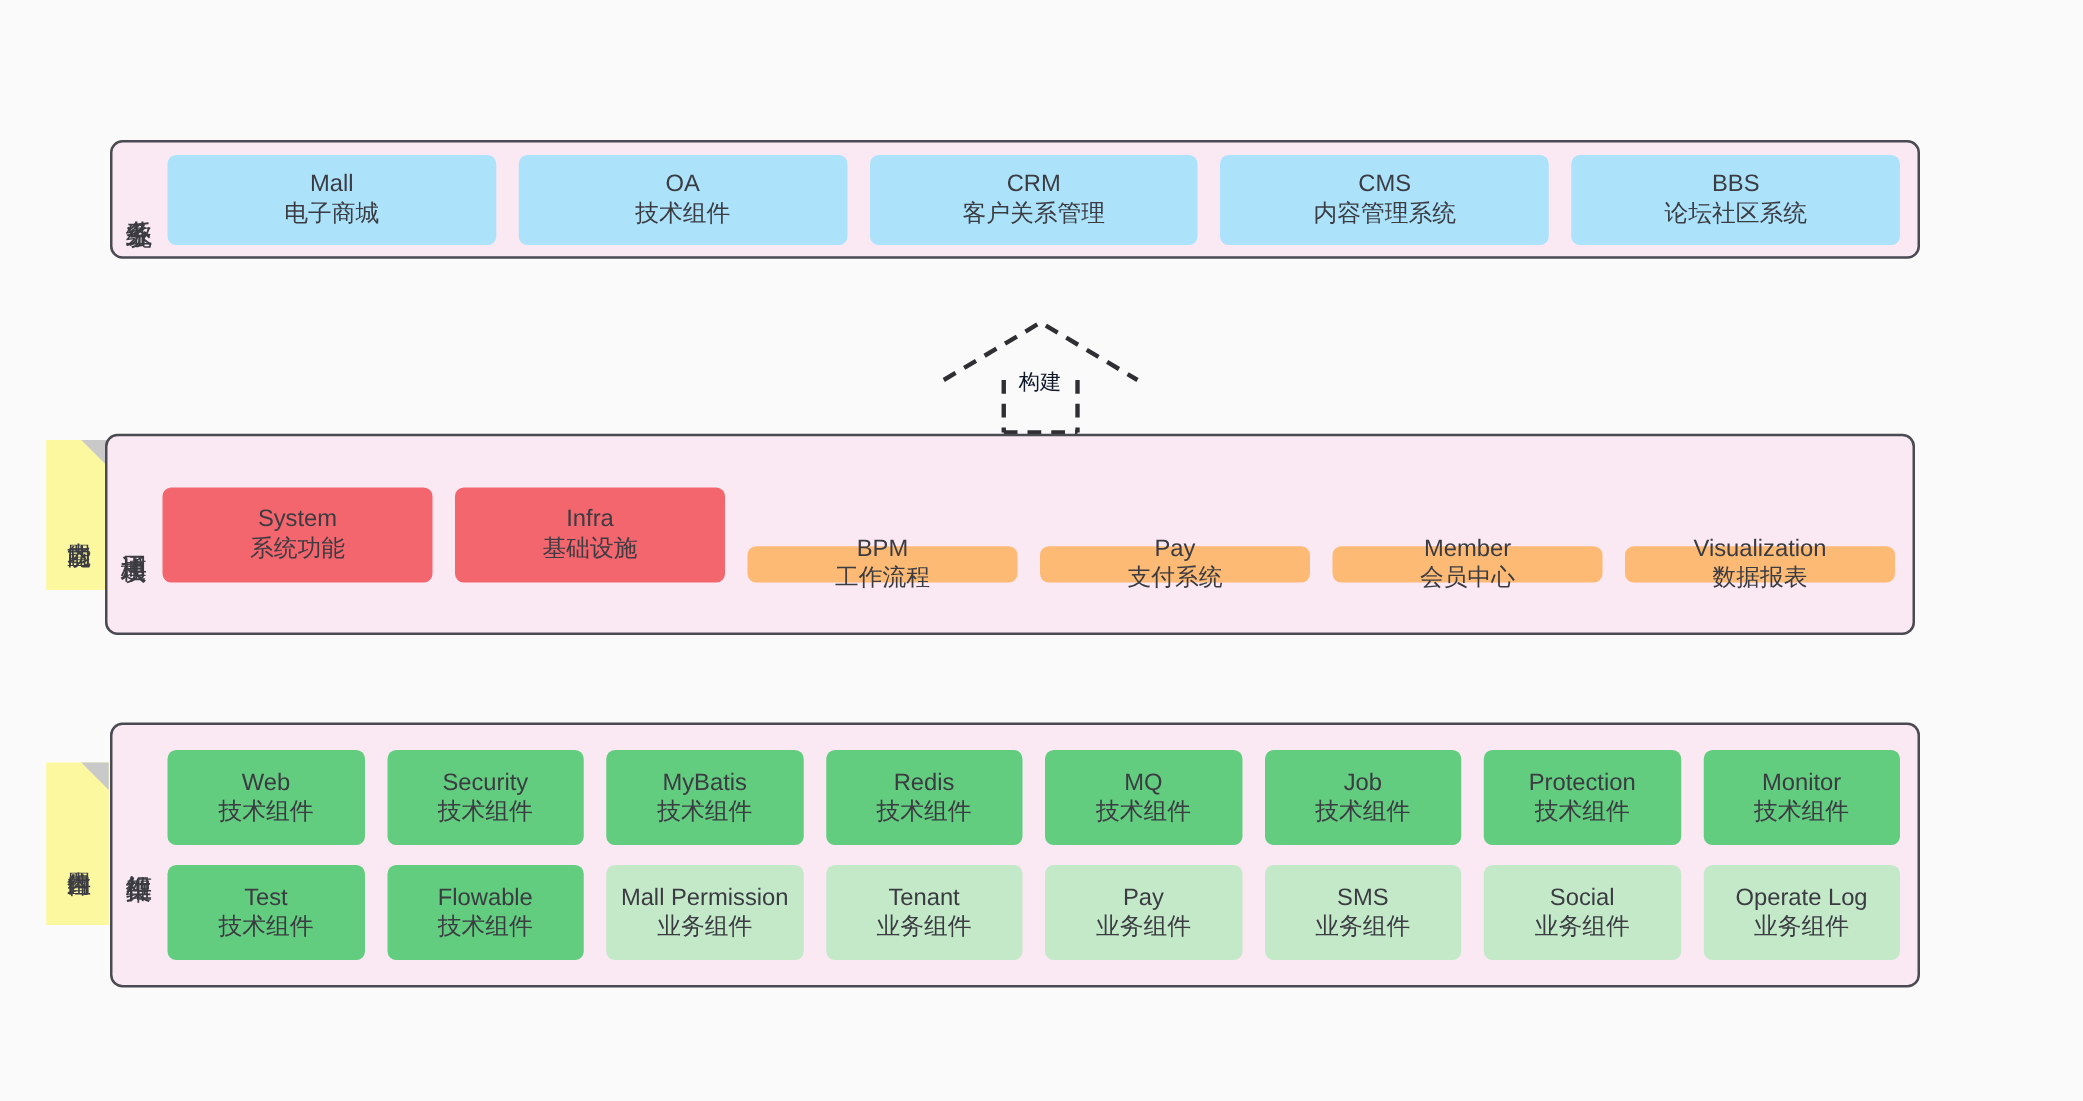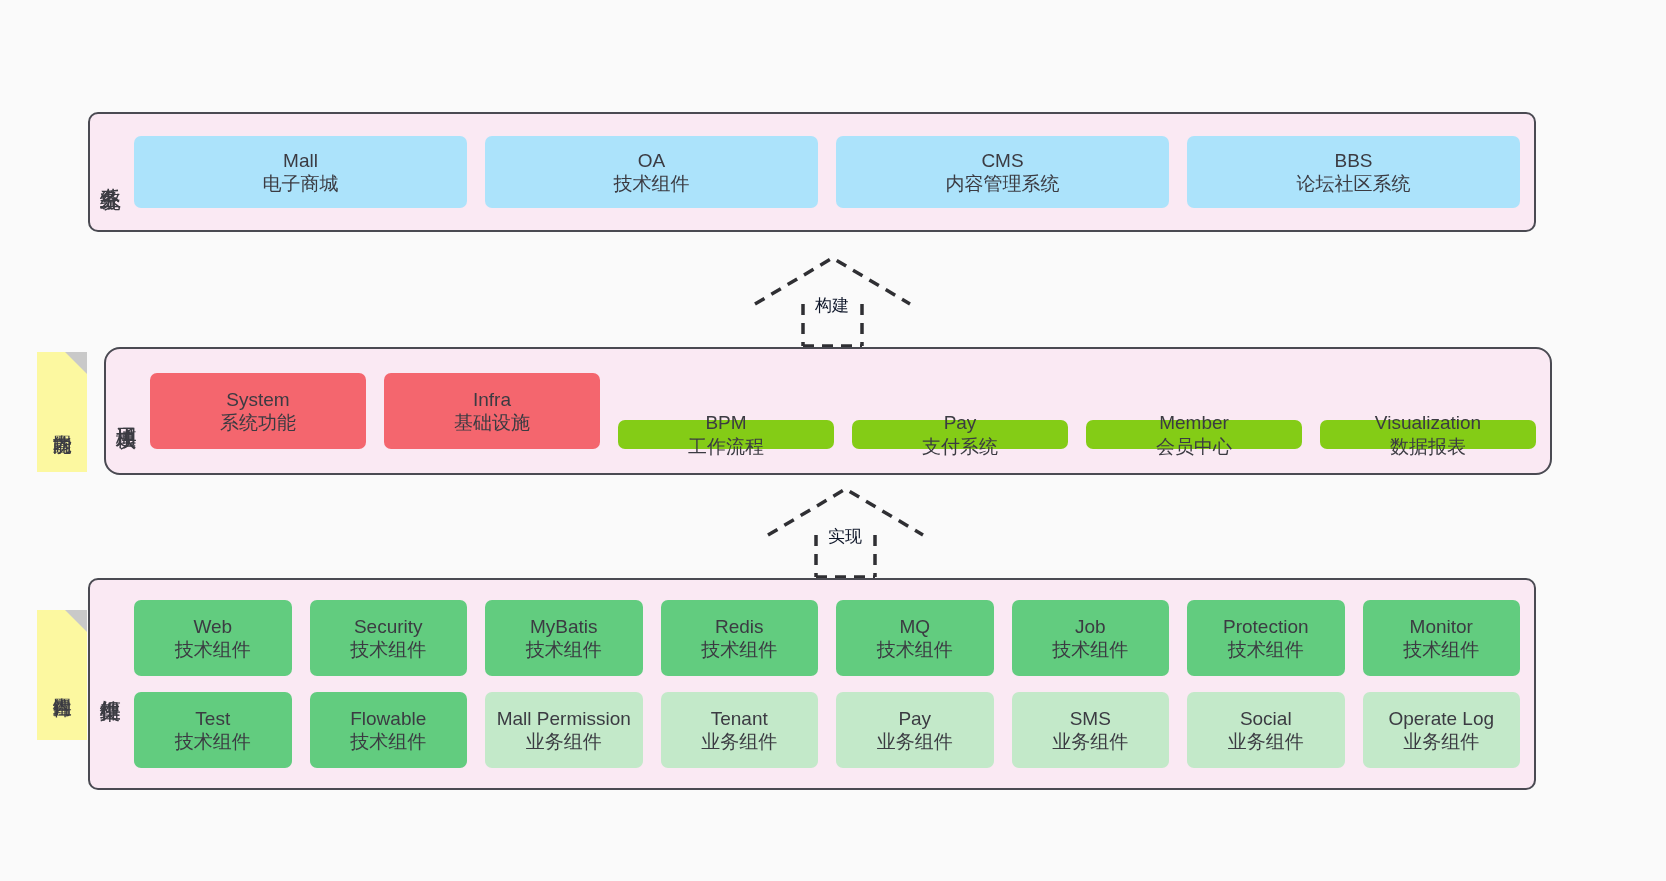--- a/index.html
+++ b/index.html
@@ -73,27 +73,27 @@
     padding: 4px 6px;
     box-sizing: border-box;
   }
   .cell .l1 { white-space: nowrap; }
   .cell .l2 { white-space: nowrap; }
   .cell.wrap .l1 { white-space: normal; }
 
   
   .c-blue        { background: #ace3fb; }
   .c-red         { background: #f4666e; }
-  .c-pink        { background: #84cc16; margin-top: 47px; }
+  .c-pink        { background: #fdba74; margin-top: 47px; }
   .c-green       { background: #62cc7f; }
   .c-green-light { background: #c3e9c9; }
 
   
-  #layer-business  { left: 88px;  top: 112px; width: 1448px; height: 120px; }
-  #layer-modules   { left: 104px;  top: 347px; width: 1448px; height: 128px; border-radius: 16px; }
+  #layer-business  { left: 88px;  top: 112px; width: 1448px; height: 95px; }
+  #layer-modules   { left: 84px;  top: 347px; width: 1448px; height: 161px; }
   #layer-framework { left: 88px;  top: 578px; width: 1448px; height: 212px; }
 
   #layer-business  .layer-body .row { height: 72px; }
   #layer-modules   .layer-body .row { height: 76px; }
   #layer-framework .layer-body .row { height: 76px; }
 
   
   .note {
     position: absolute;
     width: 50px;
@@ -151,20 +151,24 @@
       <div class="row">
         <div class="cell c-blue">
           <span class="l1">Mall</span>
           <span class="l2">电子商城</span>
         </div>
         <div class="cell c-blue">
           <span class="l1">OA</span>
           <span class="l2">技术组件</span>
         </div>
         <div class="cell c-blue">
+          <span class="l1">CRM</span>
+          <span class="l2">客户关系管理</span>
+        </div>
+        <div class="cell c-blue">
           <span class="l1">CMS</span>
           <span class="l2">内容管理系统</span>
         </div>
         <div class="cell c-blue">
           <span class="l1">BBS</span>
           <span class="l2">论坛社区系统</span>
         </div>
       </div>
     </div>
   </div>
@@ -209,29 +213,20 @@
           <span class="l2">会员中心</span>
         </div>
         <div class="cell c-pink">
           <span class="l1">Visualization</span>
           <span class="l2">数据报表</span>
         </div>
       </div>
     </div>
   </div>
 
-  <div class="arrow" id="arrow-implement">
-    <svg width="155" height="90" viewBox="0 0 155 90" xmlns="http://www.w3.org/2000/svg" aria-hidden="true">
-      <g fill="none" stroke="#2f2f33" stroke-width="3.5" stroke-dasharray="11,8" stroke-linecap="butt">
-        <path d="M0 48 L77.5 2 L155 48"></path>
-        <path d="M48 48 L48 90 M107 48 L107 90 M48 90 L107 90"></path>
-      </g>
-    </svg>
-    <div class="arrow-label">实现</div>
-  </div>
 
   <div class="note" id="note-components">
     <div class="note-fold"></div>
     <div class="note-text">内置组件</div>
   </div>
 
   <div class="layer" id="layer-framework">
     <div class="layer-title">框架组件</div>
     <div class="layer-body">
 

